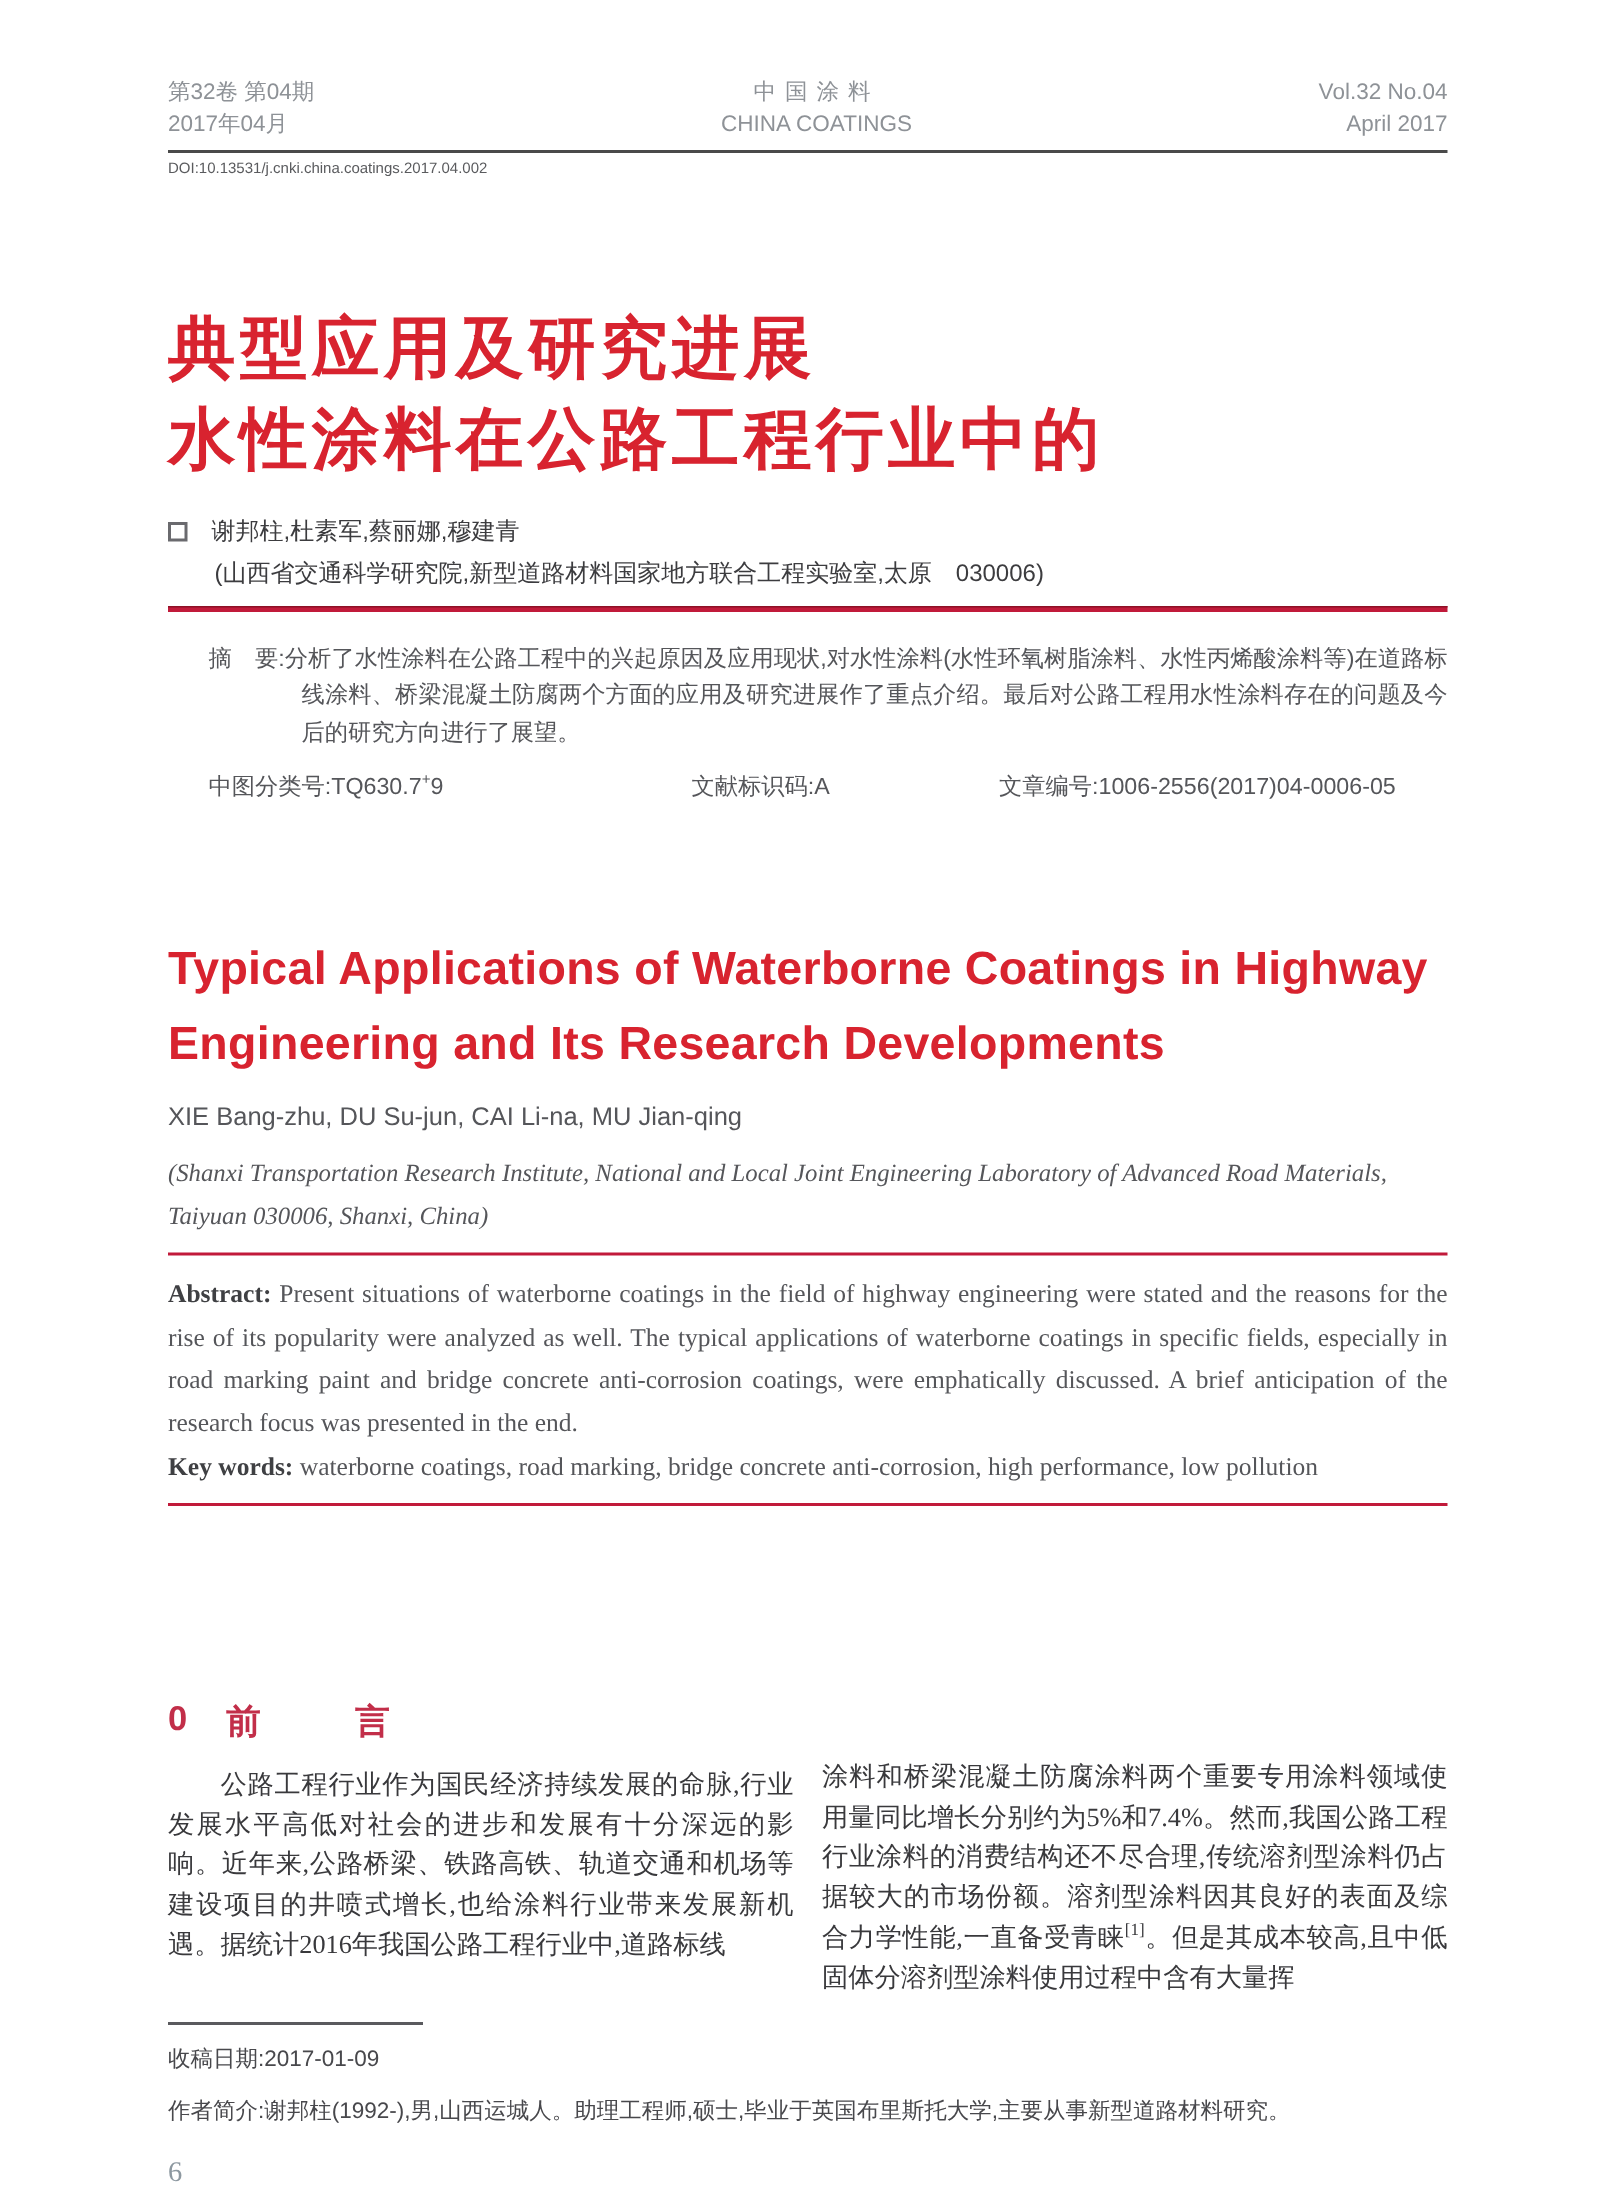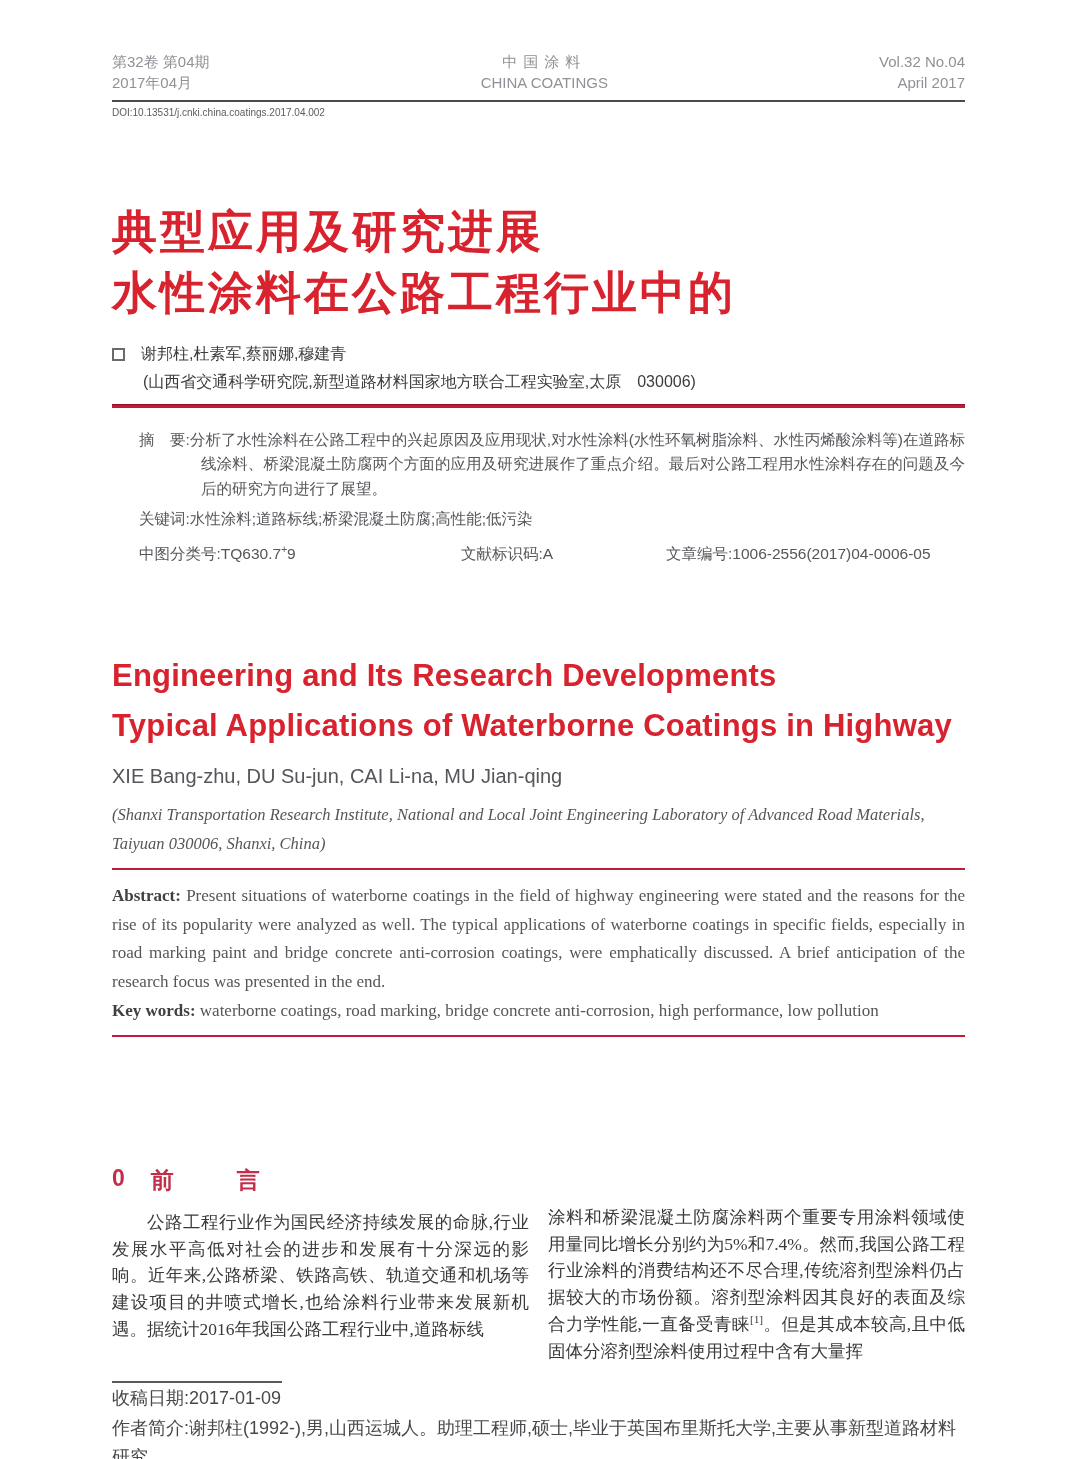--- a/index.html
+++ b/index.html
@@ -29,40 +29,40 @@
   .meta-block{margin-left:27px;color:var(--text-mid);}
   .hang{padding-left:62px;text-indent:-62px;font-size:15.5px;line-height:1.6;text-align:justify;margin-top:20px;}
   .kw-line{margin-top:5px;font-size:15.5px;line-height:1.6;}
   .meta-row{margin-top:12px;font-size:15.5px;display:flex;}
   .meta-item-1{width:322px;}
   .meta-item-2{width:205px;}
   sup{font-size:0.65em;}
 
   
   .title-en{margin-top:86px;color:var(--accent-red);font-size:31px;font-weight:bold;line-height:1.62;letter-spacing:0.2px;}
-  .authors-en{margin-top:14px;font-size:20px;color:var(--text-mid);}
+  .authors-en{margin-top:14px;font-size:17px;color:var(--text-mid);}
   .affiliation-en{margin-top:13px;font-family:"Liberation Serif",serif;font-style:italic;font-size:16.5px;line-height:1.75;color:var(--text-mid);}
   .rule-red-thin{margin-top:9px;height:2px;background:var(--rule-red);border:none;}
   .abstract-en{margin-top:12px;font-family:"Liberation Serif",serif;font-size:17px;line-height:1.68;color:var(--text-mid);text-align:justify;}
   .en-label{font-weight:bold;color:#3f4043;}
   .keywords-en{margin-top:1px;font-family:"Liberation Serif",serif;font-size:17px;line-height:1.68;color:var(--text-mid);}
 
   
   .intro{margin-top:128px;display:flex;justify-content:space-between;}
   .col{width:417px;}
   .section-heading{color:var(--heading-red);font-size:23px;font-weight:bold;margin-bottom:13px;display:flex;}
   .section-number{margin-right:26px;}
   .section-title{letter-spacing:20px;}
   .body-par{font-size:17.5px;line-height:1.53;color:#39393c;text-align:justify;font-family:"Liberation Serif","DejaVu Serif",serif;}
   .col-left .body-par{text-indent:2em;}
   .col-right{padding-top:39px;}
 
   
   .footnote-rule{margin-top:17px;width:170px;border:none;border-top:2px solid #5a5a5e;}
-  .footnote-line{margin-top:1px;font-size:18px;line-height:1.6;color:#48484c;}
+  .footnote-line{margin-top:11px;font-size:15px;line-height:1.6;color:#48484c;}
 
   
   .footer{margin-top:18px;}
   .page-number{font-size:19px;color:var(--footer-gray);font-family:"Liberation Serif",serif;}
 </style>
 </head>
 <body>
 
 <div class="page">
 
@@ -90,31 +90,30 @@
 
   <div class="authors-row">
     <span class="author-square"></span>
     <span>谢邦柱,杜素军,蔡丽娜,穆建青</span>
   </div>
   <div class="affiliation-cn">(山西省交通科学研究院,新型道路材料国家地方联合工程实验室,太原　030006)</div>
   <div class="rule-thick"></div>
 
   <div class="meta-block">
     <p class="hang"><span>摘　要:</span><span>分析了水性涂料在公路工程中的兴起原因及应用现状,对水性涂料(水性环氧树脂涂料、水性丙烯酸涂料等)在道路标线涂料、桥梁混凝土防腐两个方面的应用及研究进展作了重点介绍。最后对公路工程用水性涂料存在的问题及今后的研究方向进行了展望。</span></p>
-    <p class="kw-line"><span>关键词:</span><span>水性涂料;道路标线;桥梁混凝土防腐;高性能;低污染</span></p>
     <div class="meta-row">
       <span class="meta-item-1"><span>中图分类号:</span><span>TQ630.7</span><sup>+</sup><span>9</span></span>
       <span class="meta-item-2"><span>文献标识码:</span><span>A</span></span>
       <span class="meta-item-3"><span>文章编号:</span><span>1006-2556(2017)04-0006-05</span></span>
     </div>
   </div>
 
   <h2 class="title-en">
+    <span style="display:block">Typical Applications of Waterborne Coatings in Highway</span>
     <span style="display:block">Engineering and Its Research Developments</span>
-    <span style="display:block">Typical Applications of Waterborne Coatings in Highway</span>
   </h2>
   <div class="authors-en">XIE Bang-zhu, DU Su-jun, CAI Li-na, MU Jian-qing</div>
   <div class="affiliation-en">(Shanxi Transportation Research Institute, National and Local Joint Engineering Laboratory of Advanced Road Materials, Taiyuan 030006, Shanxi, China)</div>
   <hr class="rule-red-thin">
 
   <p class="abstract-en"><span class="en-label">Abstract:</span><span> Present situations of waterborne coatings in the field of highway engineering were stated and the reasons for the rise of its popularity were analyzed as well. The typical applications of waterborne coatings in specific fields, especially in road marking paint and bridge concrete anti-corrosion coatings, were emphatically discussed. A brief anticipation of the research focus was presented in the end.</span></p>
   <p class="keywords-en"><span class="en-label">Key words:</span><span> waterborne coatings, road marking, bridge concrete anti-corrosion, high performance, low pollution</span></p>
   <hr class="rule-red-thin">
 
   <div class="intro">

